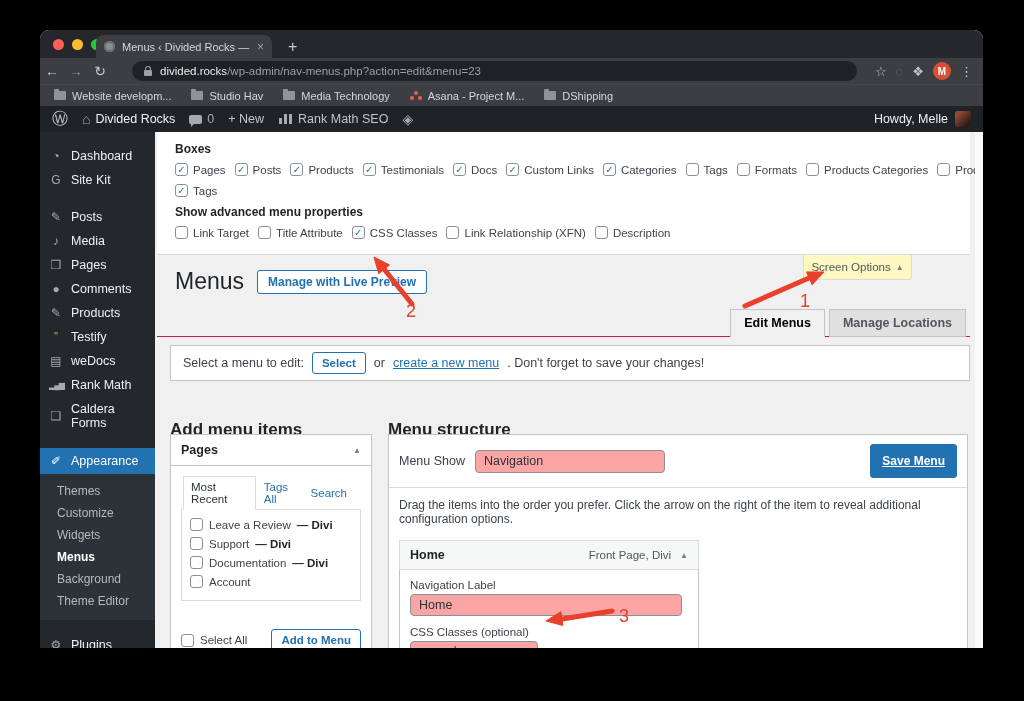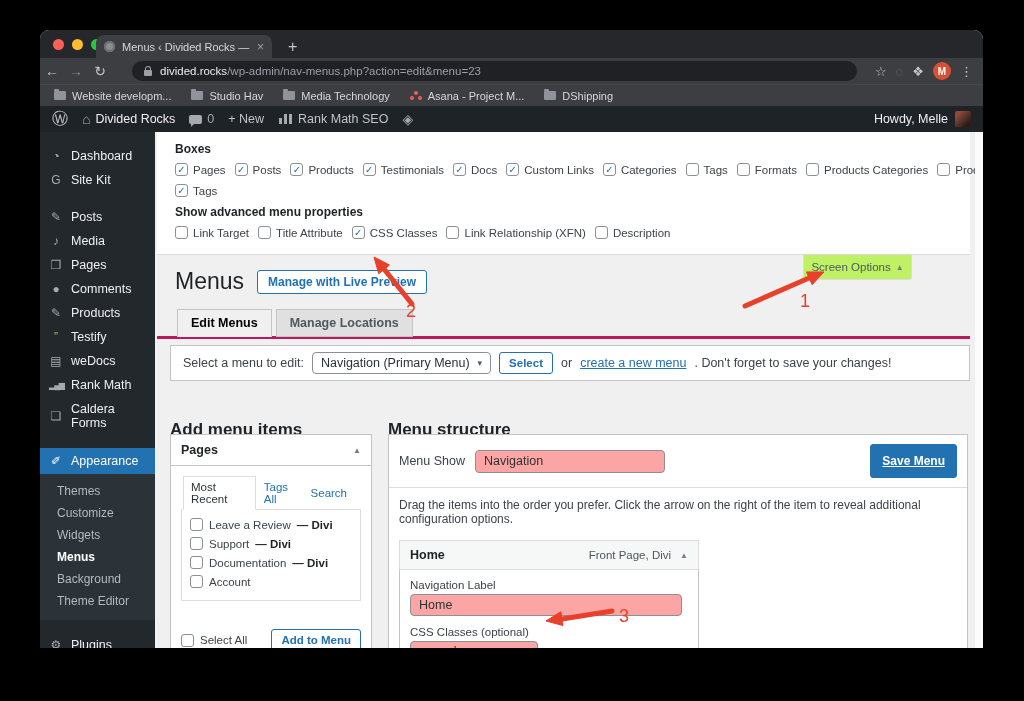--- a/index.html
+++ b/index.html
@@ -95,32 +95,32 @@
 
   .so-panel { position:absolute; left:2px; top:0; width:813px; height:123px; background:#fff;
     border-bottom:1px solid #dcdcde; padding:10px 14px 0 18px; }
   .so-head { font-size:12px; font-weight:bold; color:#1d2327; margin-bottom:7px; }
   .so-row { display:flex; align-items:center; flex-wrap:nowrap; margin-bottom:8px; }
   .so-item { display:inline-flex; align-items:center; gap:5px; margin-right:9px; font-size:11.5px;
     color:#3c434a; white-space:nowrap; }
   .cb { width:13px; height:13px; border:1px solid #8c8f94; border-radius:3px; background:#fff;
     display:inline-flex; align-items:center; justify-content:center; flex:none; }
   .cb.on::after { content:"✓"; font-size:10px; font-weight:bold; color:#2271b1; line-height:1; }
-  .so-tab { position:absolute; left:648px; top:123px; width:109px; height:25px; background:#bef264;
+  .so-tab { position:absolute; left:648px; top:123px; width:109px; height:25px; background:#fef9c3;
     border:1px solid #dcdcde; border-top:none; border-radius:0 0 3px 3px; display:flex;
     align-items:center; justify-content:center; gap:5px; font-size:11.5px; color:#50575e; }
   .so-tab .tri { font-size:8px; color:#787c82; }
 
   .title-row { position:absolute; left:20px; top:136px; display:flex; align-items:center; gap:13px; }
   .page-title { font-size:23px; font-weight:400; color:#1d2327; }
   .btn-blue-outline { background:#fff; border:1px solid #2271b1; color:#2271b1; border-radius:3px;
     font-size:12px; font-weight:bold; padding:4px 10px; cursor:pointer; white-space:nowrap; }
 
-  .nav-tabs { position:absolute; left:2px; top:177px; width:813px; border-bottom:3px solid #be185d;
-    padding-left:20px; display:flex; }
+  .nav-tabs { position:absolute; left:2px; top:177px; width:813px; border-bottom:1px solid #be185d;
+    padding-left:20px; display:flex;justify-content:flex-end; }
   .nav-tab { font-size:12.5px; font-weight:bold; color:#50575e; background:#e0e0e1;
     border:1px solid #c3c4c7; padding:6px 13px; margin-right:4px; margin-bottom:-1px; cursor:pointer; }
   .nav-tab.active { background:#f0f0f1; color:#000; border-bottom-color:#f0f0f1; }
 
   .select-bar { position:absolute; left:15px; top:213px; width:800px; height:36px; background:#fff;
     border:1px solid #c3c4c7; display:flex; align-items:center; gap:8px; padding:0 12px;
     font-size:12.5px; color:#3c434a; }
   .fake-select { border:1px solid #8c8f94; border-radius:4px; background:#fff; padding:3px 8px;
     font-size:12.5px; color:#2c3338; display:flex; align-items:center; gap:8px; cursor:pointer; }
   .fake-select .caret { font-size:9px; color:#50575e; }
@@ -479,24 +479,20 @@
           <span>Edit Menus</span>
         </div>
 
         <div class="nav-tab">
           <span>Manage Locations</span>
         </div>
       </div>
 
     <div class="select-bar">
       <span>Select a menu to edit:</span>
-      <span class="fake-select">
-        <span>Navigation (Primary Menu)</span>
-        <span class="caret">▾</span>
-      </span>
       <button class="btn-blue-outline btn-sm">Select</button>
       <span>or</span>
       <a class="link">create a new menu</a>
         <span>. Don't forget to save your changes!</span>
     </div>
 
     <div class="col-head" style="left:15px">Add menu items</div>
     <div class="col-head" style="left:233px">Menu structure</div>
 
     <div class="left-col">

